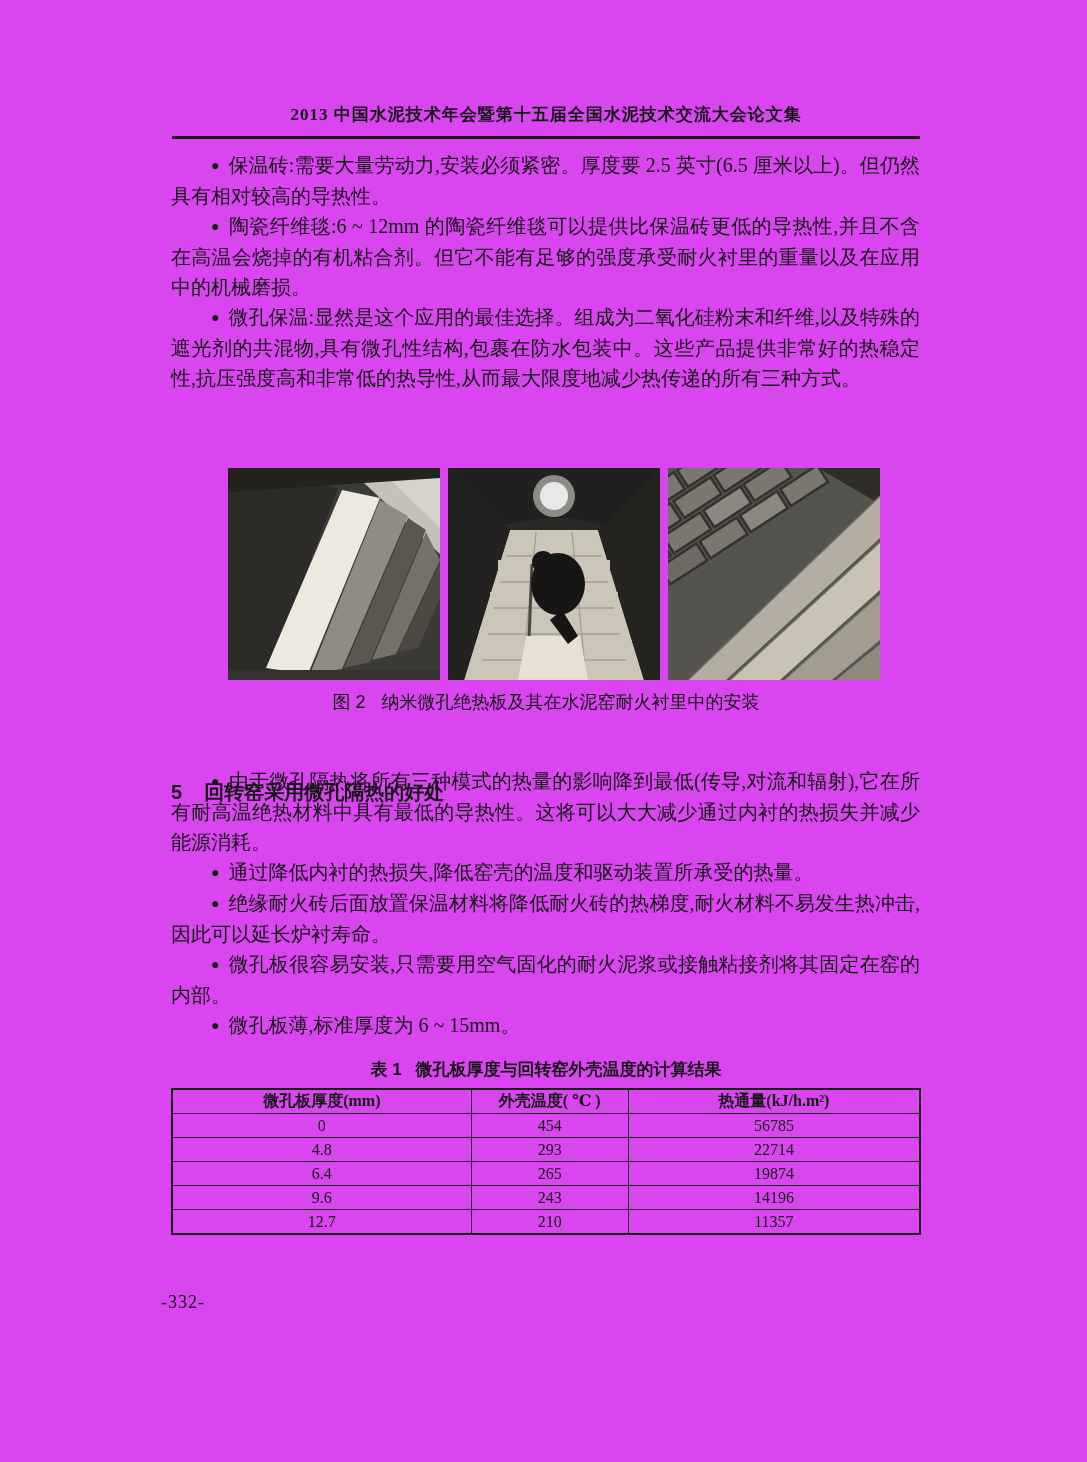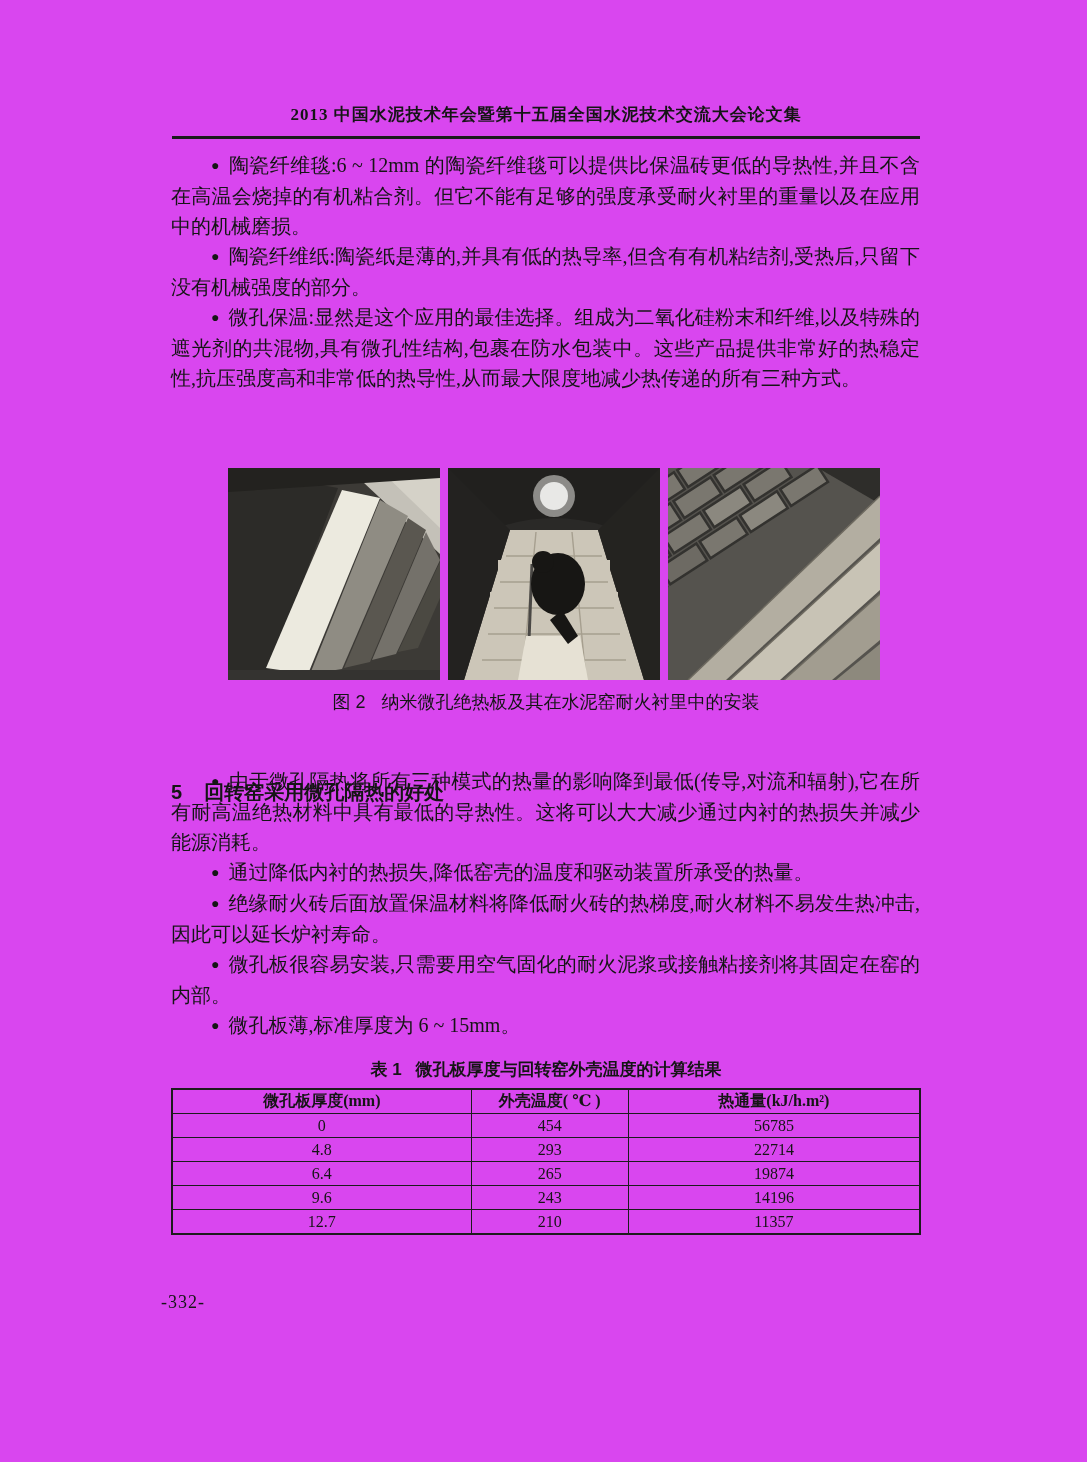--- a/index.html
+++ b/index.html
@@ -81,24 +81,24 @@
 </head>
 <body>
 
 <div class="page">
 
   <div class="header-title">2013 中国水泥技术年会暨第十五届全国水泥技术交流大会论文集</div>
   <div class="header-rule"></div>
 
   <div class="intro-block">
     <p class="para">
+      <span class="bullet">●</span><span>保温砖:需要大量劳动力,安装必须紧密。厚度要 2.5 英寸(6.5 厘米以上)。但仍然具有相对较高的导热性。</span>
+    </p>
+    <p class="para">
       <span class="bullet">●</span><span>陶瓷纤维毯:6 ~ 12mm 的陶瓷纤维毯可以提供比保温砖更低的导热性,并且不含在高温会烧掉的有机粘合剂。但它不能有足够的强度承受耐火衬里的重量以及在应用中的机械磨损。</span>
-    </p>
-    <p class="para">
-      <span class="bullet">●</span><span>陶瓷纤维纸:陶瓷纸是薄的,并具有低的热导率,但含有有机粘结剂,受热后,只留下没有机械强度的部分。</span>
     </p>
     <p class="para">
       <span class="bullet">●</span><span>微孔保温:显然是这个应用的最佳选择。组成为二氧化硅粉末和纤维,以及特殊的遮光剂的共混物,具有微孔性结构,包裹在防水包装中。这些产品提供非常好的热稳定性,抗压强度高和非常低的热导性,从而最大限度地减少热传递的所有三种方式。</span>
     </p>
   </div>
 
   <div class="figure-row">
 
     <svg width="212" height="212" viewBox="0 0 212 212">
       <rect x="0" y="0" width="212" height="212" fill="#3c3a36"></rect>

